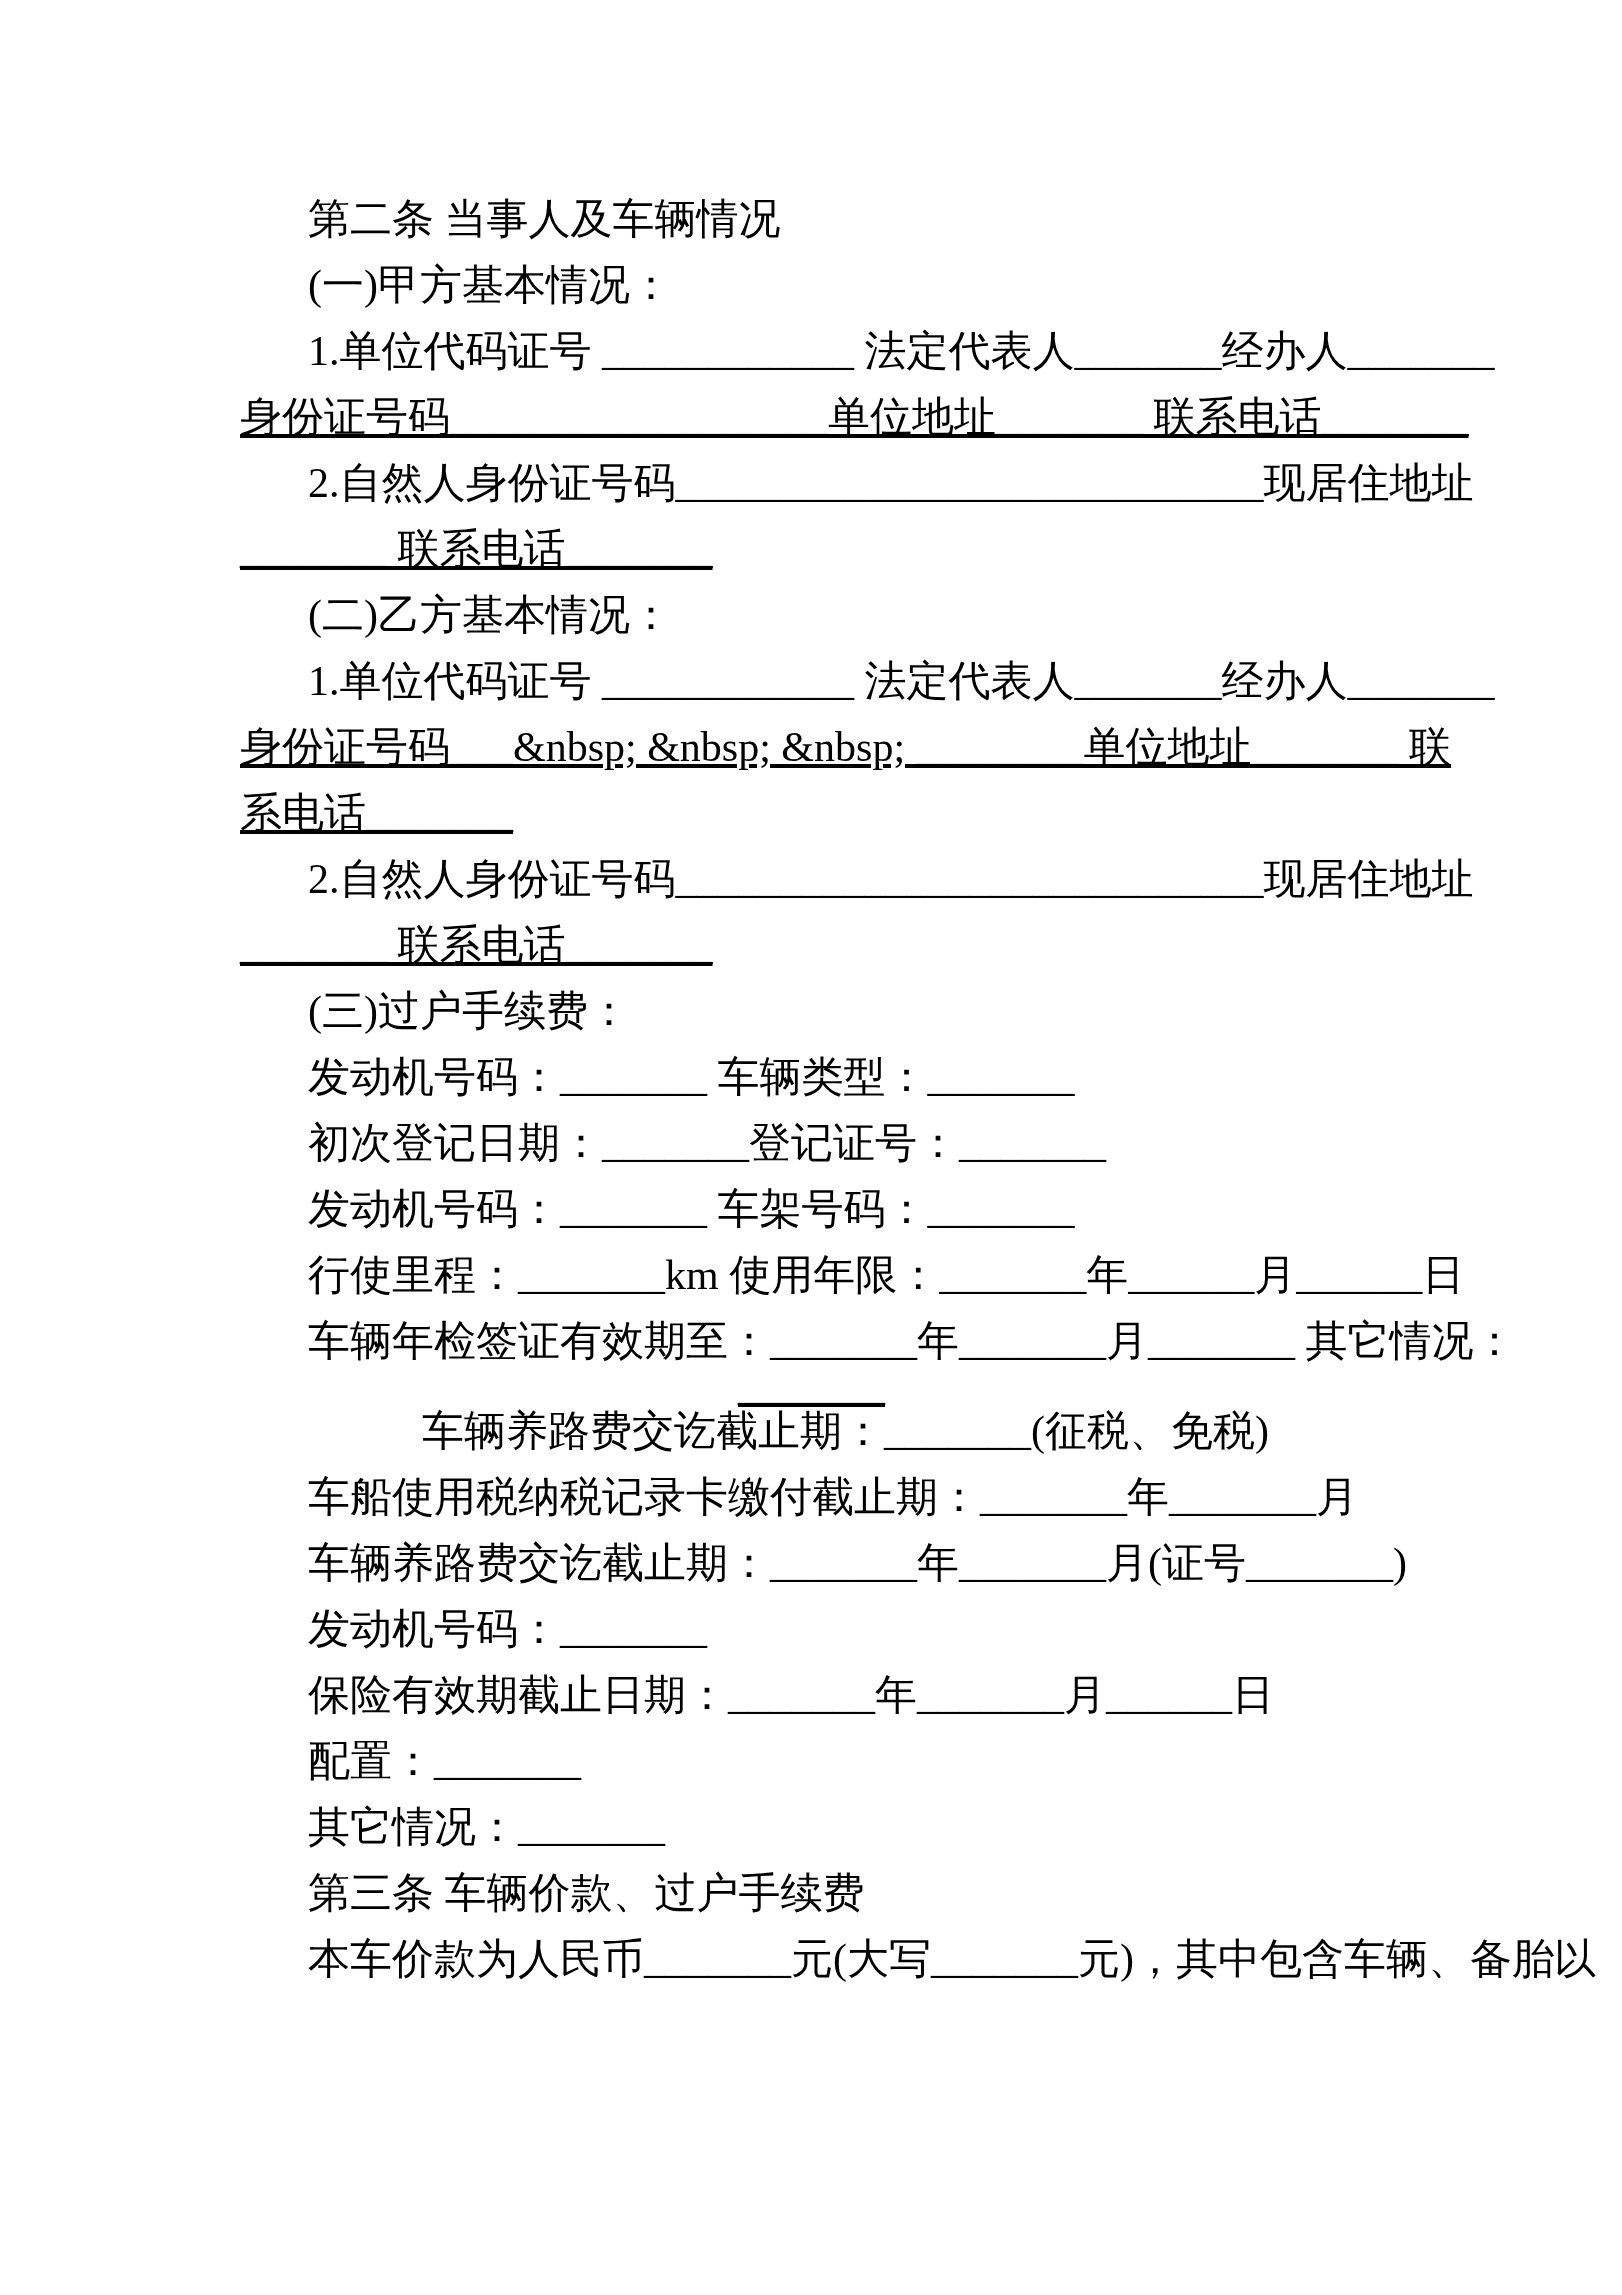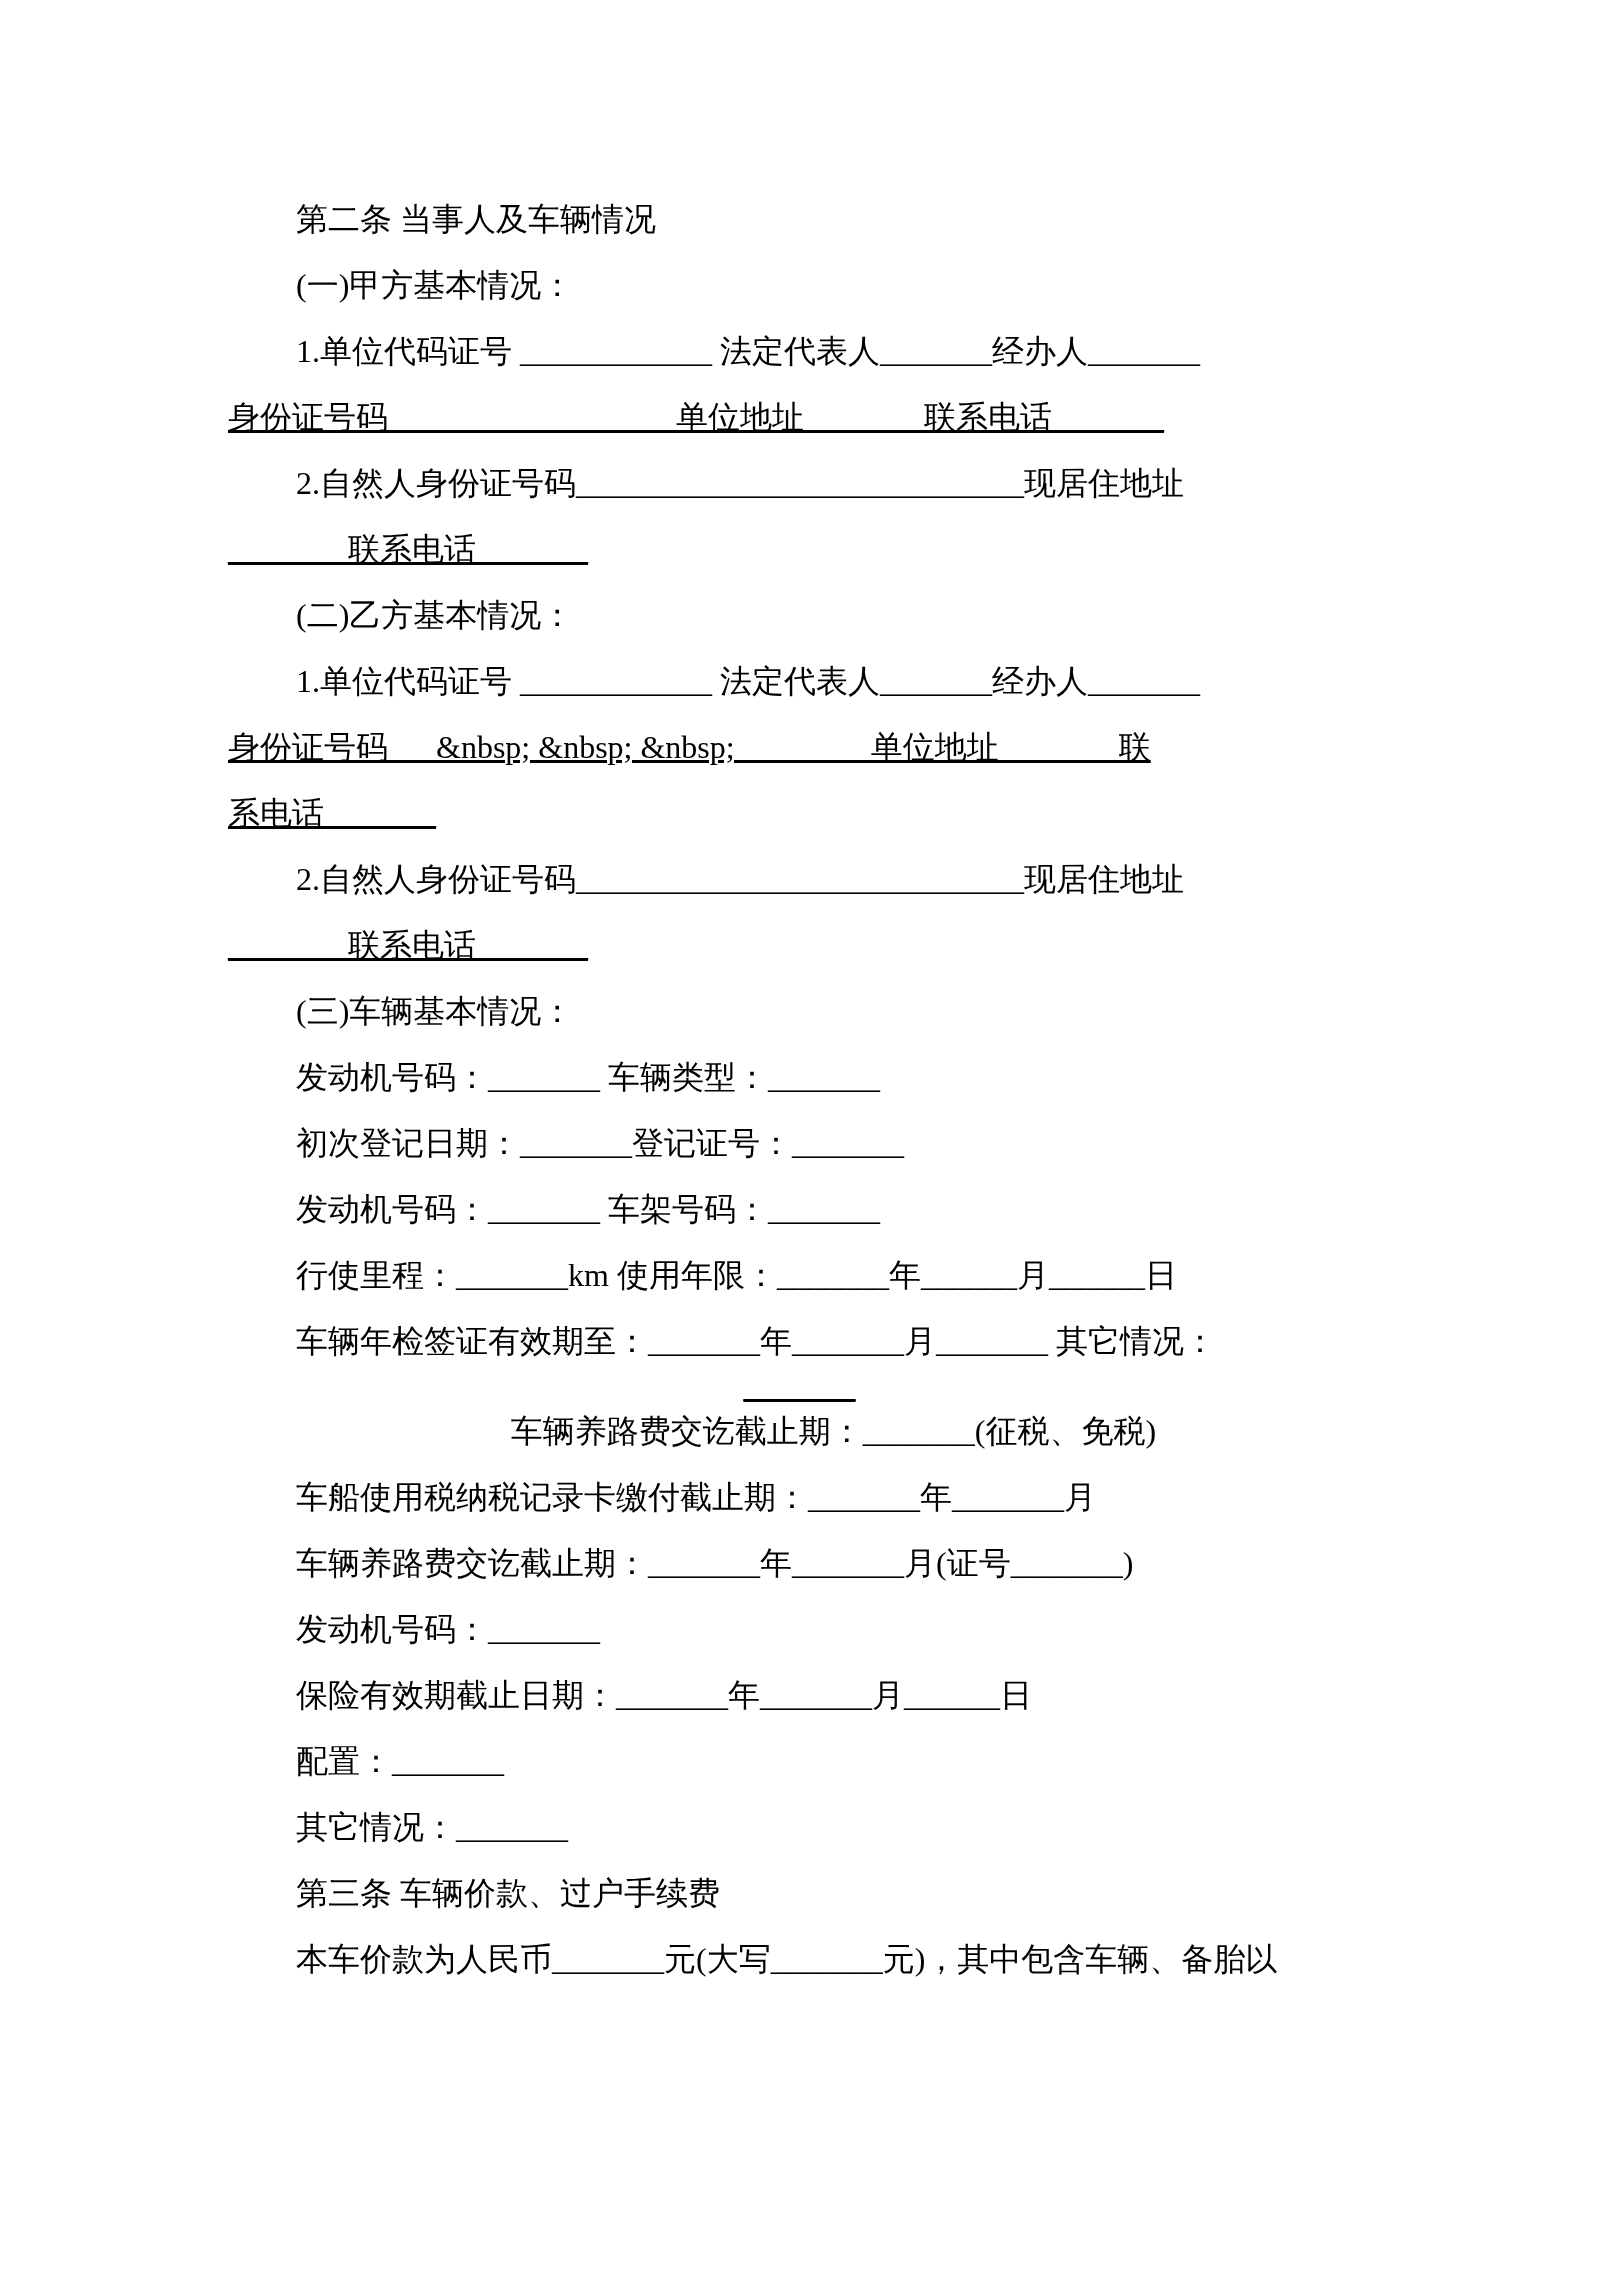--- a/index.html
+++ b/index.html
@@ -16,25 +16,25 @@
   .page {
     position: absolute;
     left: 0; top: 0;
     width: 1623px;
     height: 2295px;
     background: #ffffff;
     overflow: hidden;
   }
   .doc {
     position: absolute;
-    left: 228px;
+    left: 240px;
     top: 186px;
     width: 1143px;
     color: #000000;
-    font-size: 32px;
+    font-size: 42px;
     line-height: 66px;
   }
   .line {
     white-space: pre;
     height: 66px;
   }
   .indent {
     padding-left: 68px; 
   }
   .flush {
@@ -56,21 +56,21 @@
     <div class="line indent">1.单位代码证号 ____________ 法定代表人_______经办人_______</div>
     <div class="line flush">身份证号码__________________单位地址_______ 联系电话_______</div>
     <div class="line indent">2.自然人身份证号码____________________________现居住地址</div>
     <div class="line flush">_______ 联系电话_______</div>
     <div class="line indent">(二)乙方基本情况：</div>
     <div class="line indent">1.单位代码证号 ____________ 法定代表人_______经办人_______</div>
     <div class="line flush">身份证号码___&amp;nbsp; &amp;nbsp; &amp;nbsp; ________单位地址_______ 联</div>
     <div class="line flush">系电话_______</div>
     <div class="line indent">2.自然人身份证号码____________________________现居住地址</div>
     <div class="line flush">_______ 联系电话_______</div>
-    <div class="line indent">(三)车辆基本情况：</div>
+    <div class="line indent">(三)过户手续费：</div>
     <div class="line indent">发动机号码：_______ 车辆类型：_______</div>
     <div class="line indent">初次登记日期：_______登记证号：_______</div>
     <div class="line indent">发动机号码：_______ 车架号码：_______</div>
     <div class="line indent">行使里程：_______km 使用年限：_______年______月______日</div>
     <div class="line indent">车辆年检签证有效期至：_______年_______月_______ 其它情况：</div>
     <div class="line flush pull">_______</div>
     <div class="line indent pull">车辆养路费交讫截止期：_______(征税、免税)</div>
     <div class="line indent">车船使用税纳税记录卡缴付截止期：_______年_______月</div>
     <div class="line indent">车辆养路费交讫截止期：_______年_______月(证号_______)</div>
     <div class="line indent">发动机号码：_______</div>

